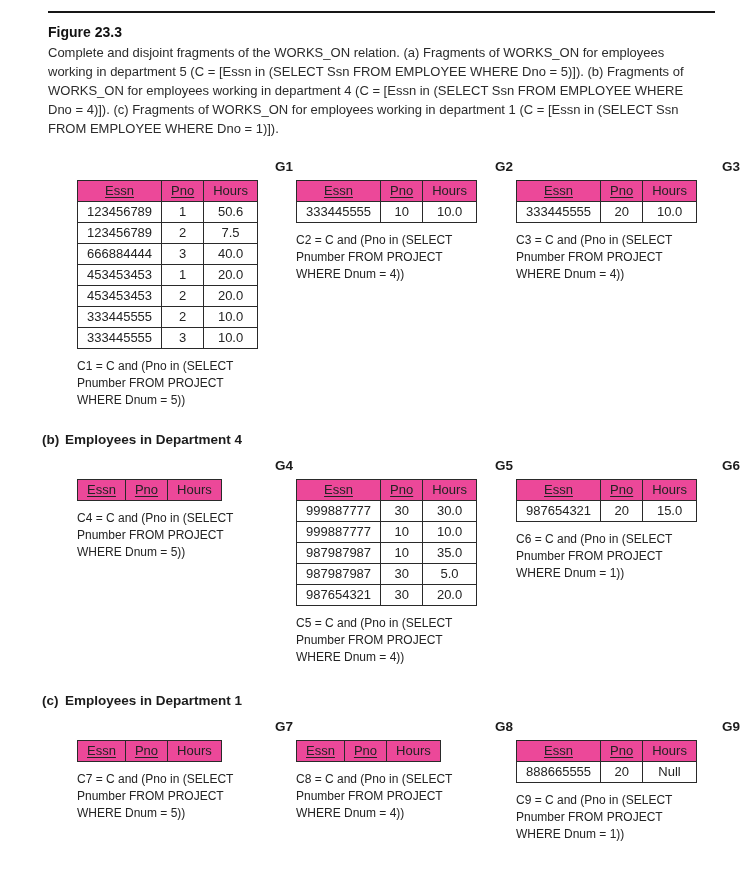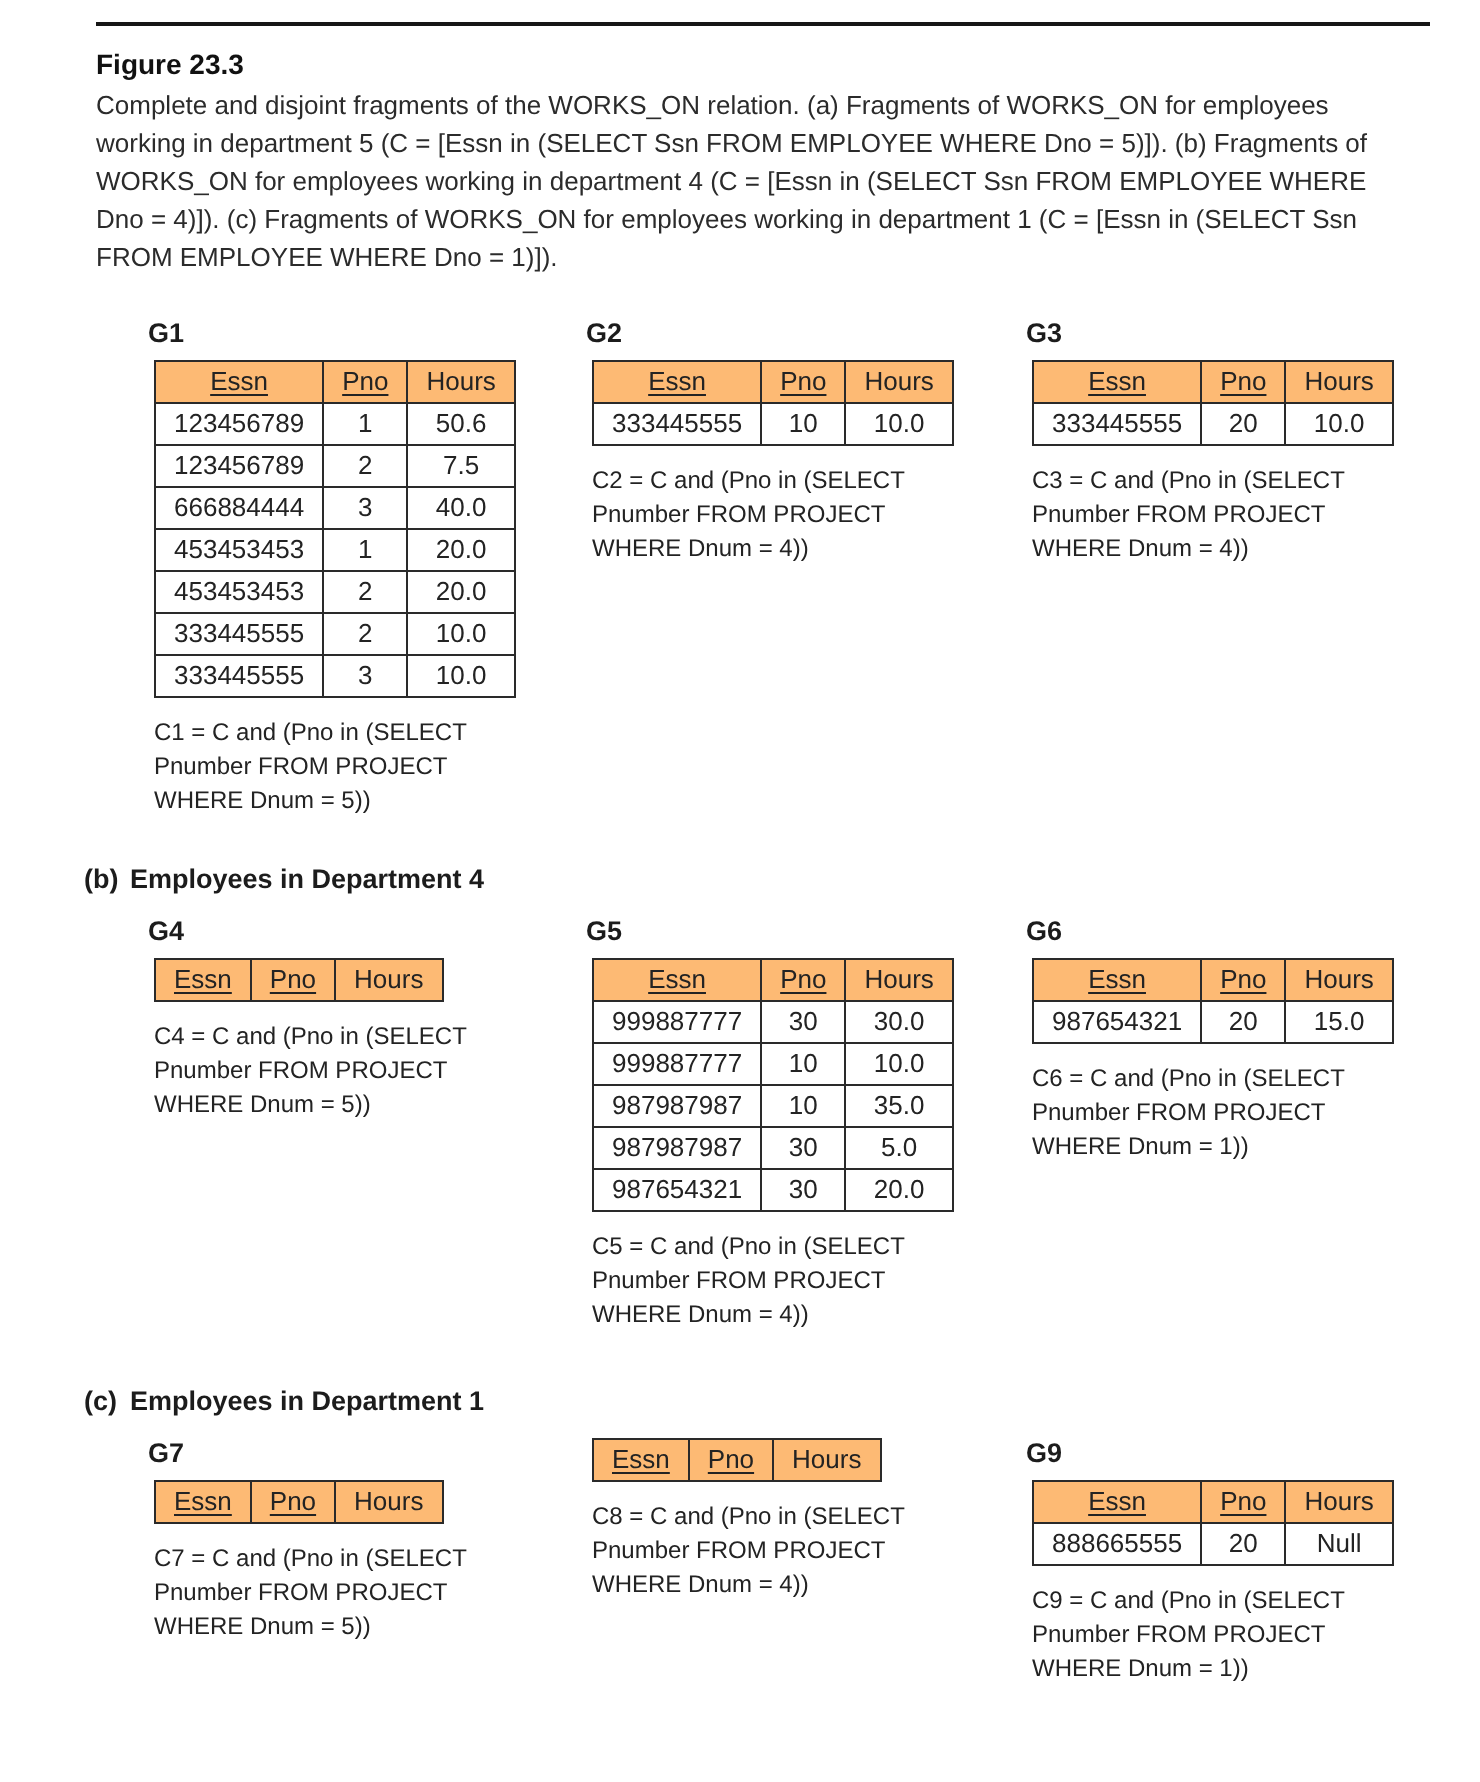--- a/index.html
+++ b/index.html
@@ -40,38 +40,38 @@
   .columns {
     display: flex; align-items: flex-start;
     margin-left: 74px; margin-top: 10px;
   }
   .columns > .fragment:nth-child(1) { width: 219px; }
   .columns > .fragment:nth-child(2) { width: 220px; }
   .columns > .fragment:nth-child(3) { width: 227px; }
 
   .frag-name {
     font-size: 13.5px; font-weight: bold; color: #1c1c1c;
-    line-height: 15px; margin-bottom: 6px;
+    line-height: 15px; margin-bottom: 6px; text-align: right;
   }
 
   table.rel-table {
     border-collapse: collapse;
     margin-left: 3px;
     border: 1.5px solid #2a2a2a;
   }
   .rel-table th, .rel-table td {
     border: 1px solid #2a2a2a;
     font-size: 13px; line-height: 16px;
     padding: 2px 9px;
     text-align: center;
     color: #232323;
     white-space: nowrap;
   }
   .rel-table th {
-    background: #fdba74;
+    background: #ec4899;
     font-weight: normal;
   }
   .rel-table th.key {
     text-decoration: underline;
     text-underline-offset: 2px;
   }
 
   .frag-cond {
     margin: 9px 0 0 3px;
     font-size: 12px; line-height: 17px;
@@ -299,20 +299,21 @@
                 </tr>
       </thead>
       <tbody></tbody>
     </table>
     <div class="frag-cond">C7 = C and (Pno in (SELECT
 Pnumber FROM PROJECT
 WHERE Dnum = 5))</div>
   </div>
 
   <div class="fragment">
+    <div class="frag-name">G8</div>
     <table class="rel-table">
       <thead>
         <tr>
                   <th class="key">Essn</th>
                   <th class="key">Pno</th>
                   <th>Hours</th>
                 </tr>
       </thead>
       <tbody></tbody>
     </table>

